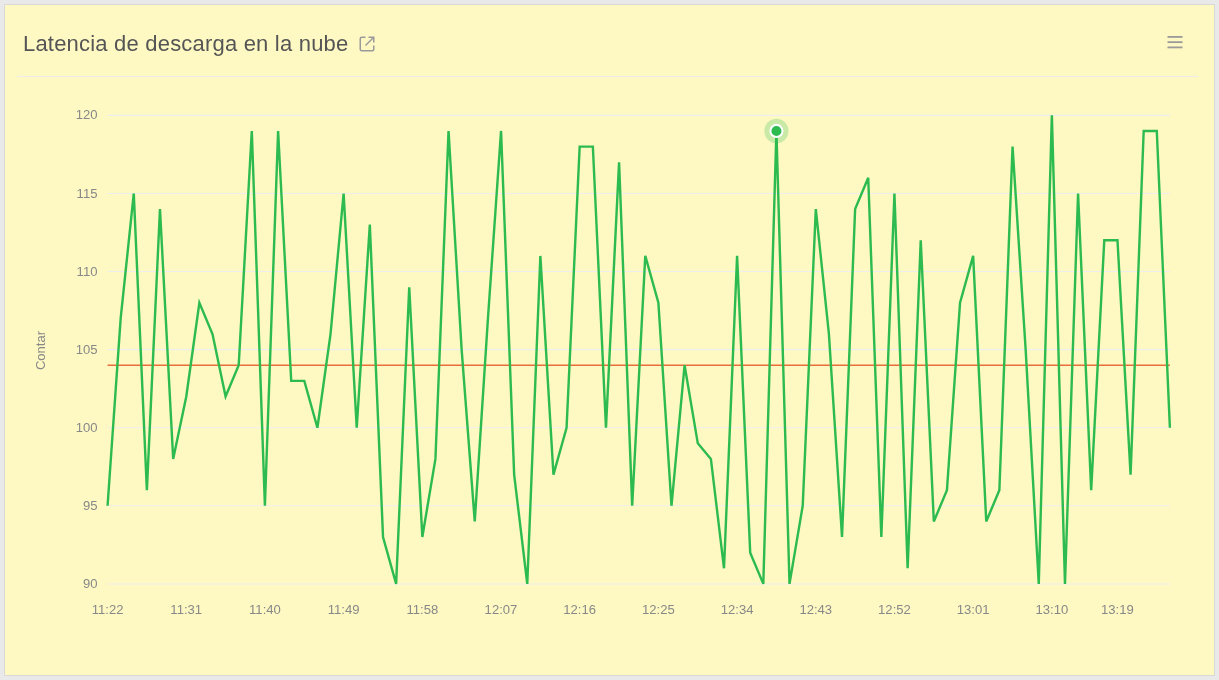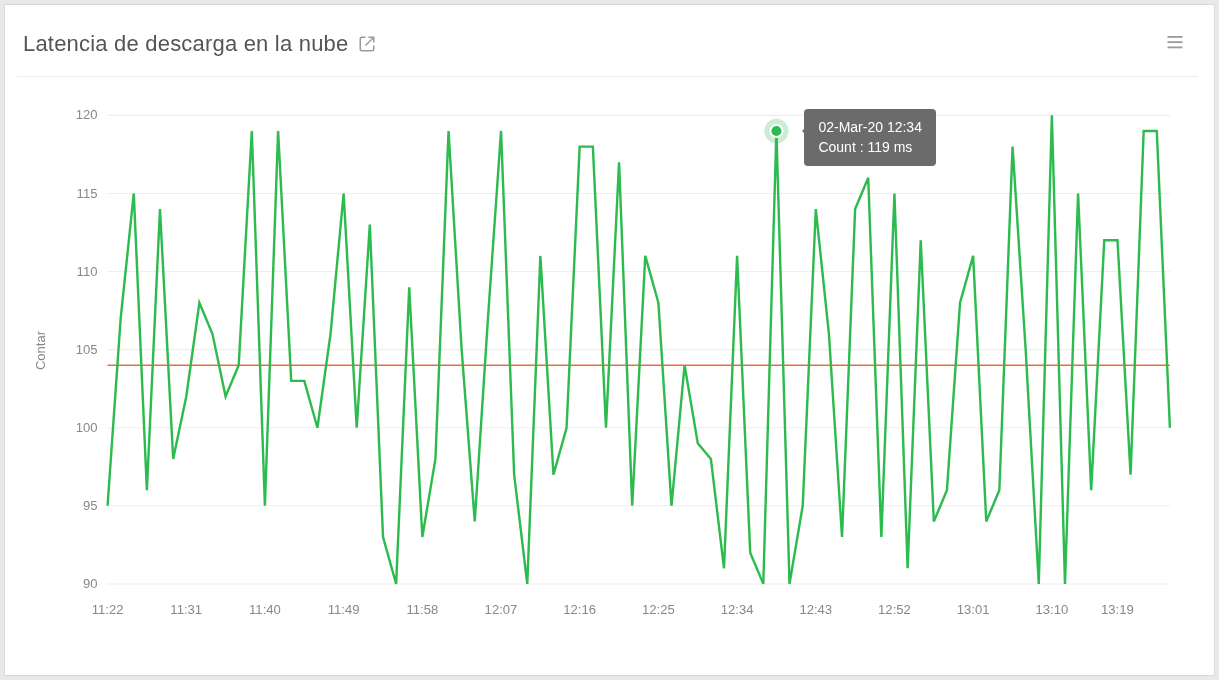--- a/index.html
+++ b/index.html
@@ -4,21 +4,21 @@
   <style>
     * { box-sizing: border-box; margin: 0; padding: 0; }
     body {
       font-family: -apple-system, "Helvetica Neue", Arial, sans-serif;
       background: #e9e9e9;
       padding: 4px;
       width: 1219px;
       height: 680px;
     }
     .card {
-      background: #ffffff;
+      background: #fef9c3;
       border: 1px solid #d9d9d9;
       width: 100%;
       height: 100%;
       position: relative;
       padding: 20px 16px 20px 12px;
     }
     .card-header {
       display: flex;
       align-items: center;
       justify-content: space-between;
@@ -155,19 +155,15 @@
         <text x="774.6666666666666" y="510" text-anchor="middle" class="tick-label">12:43</text>
         <text x="852.7407407407406" y="510" text-anchor="middle" class="tick-label">12:52</text>
         <text x="930.8148148148148" y="510" text-anchor="middle" class="tick-label">13:01</text>
         <text x="1008.8888888888888" y="510" text-anchor="middle" class="tick-label">13:10</text>
         <text x="1073.9506172839506" y="510" text-anchor="middle" class="tick-label">13:19</text>
         <path d="M72.0 403.3 L85.0 219.3 L98.0 96.7 L111.0 388.0 L124.0 112.0 L137.1 357.3 L150.1 296.0 L163.1 204.0 L176.1 234.7 L189.1 296.0 L202.1 265.3 L215.1 35.3 L228.1 403.3 L241.2 35.3 L254.2 280.7 L267.2 280.7 L280.2 326.7 L293.2 234.7 L306.2 96.7 L319.2 326.7 L332.2 127.3 L345.3 434.0 L358.3 480.0 L371.3 188.7 L384.3 434.0 L397.3 357.3 L410.3 35.3 L423.3 250.0 L436.3 418.7 L449.4 219.3 L462.4 35.3 L475.4 372.7 L488.4 480.0 L501.4 158.0 L514.4 372.7 L527.4 326.7 L540.4 50.7 L553.5 50.7 L566.5 326.7 L579.5 66.0 L592.5 403.3 L605.5 158.0 L618.5 204.0 L631.5 403.3 L644.5 265.3 L657.6 342.0 L670.6 357.3 L683.6 464.7 L696.6 158.0 L709.6 449.3 L722.6 480.0 L735.6 35.3 L748.6 480.0 L761.7 403.3 L774.7 112.0 L787.7 234.7 L800.7 434.0 L813.7 112.0 L826.7 81.3 L839.7 434.0 L852.7 96.7 L865.8 464.7 L878.8 142.7 L891.8 418.7 L904.8 388.0 L917.8 204.0 L930.8 158.0 L943.8 418.7 L956.8 388.0 L969.9 50.7 L982.9 250.0 L995.9 480.0 L1008.9 20.0 L1021.9 480.0 L1034.9 96.7 L1047.9 388.0 L1060.9 142.7 L1074.0 142.7 L1087.0 372.7 L1100.0 35.3 L1113.0 35.3 L1126.0 326.7 " class="data-line"></path>
         <circle cx="735.6296296296297" cy="35.33333333333333" r="12" class="marker-outer"></circle>
         <circle cx="735.6296296296297" cy="35.33333333333333" r="6" class="marker-inner"></circle>
       </svg>
 
-    <div class="tooltip" id="tooltip" style="left: calc(64.53% + 28px); top: calc(6.54% - 22px);">
-      <span class="tooltip-date">02-Mar-20 12:34</span>
-      <span class="tooltip-count">Count : 119 ms</span>
-    </div>
   </div>
 
 </div>
 
 </body></html>

